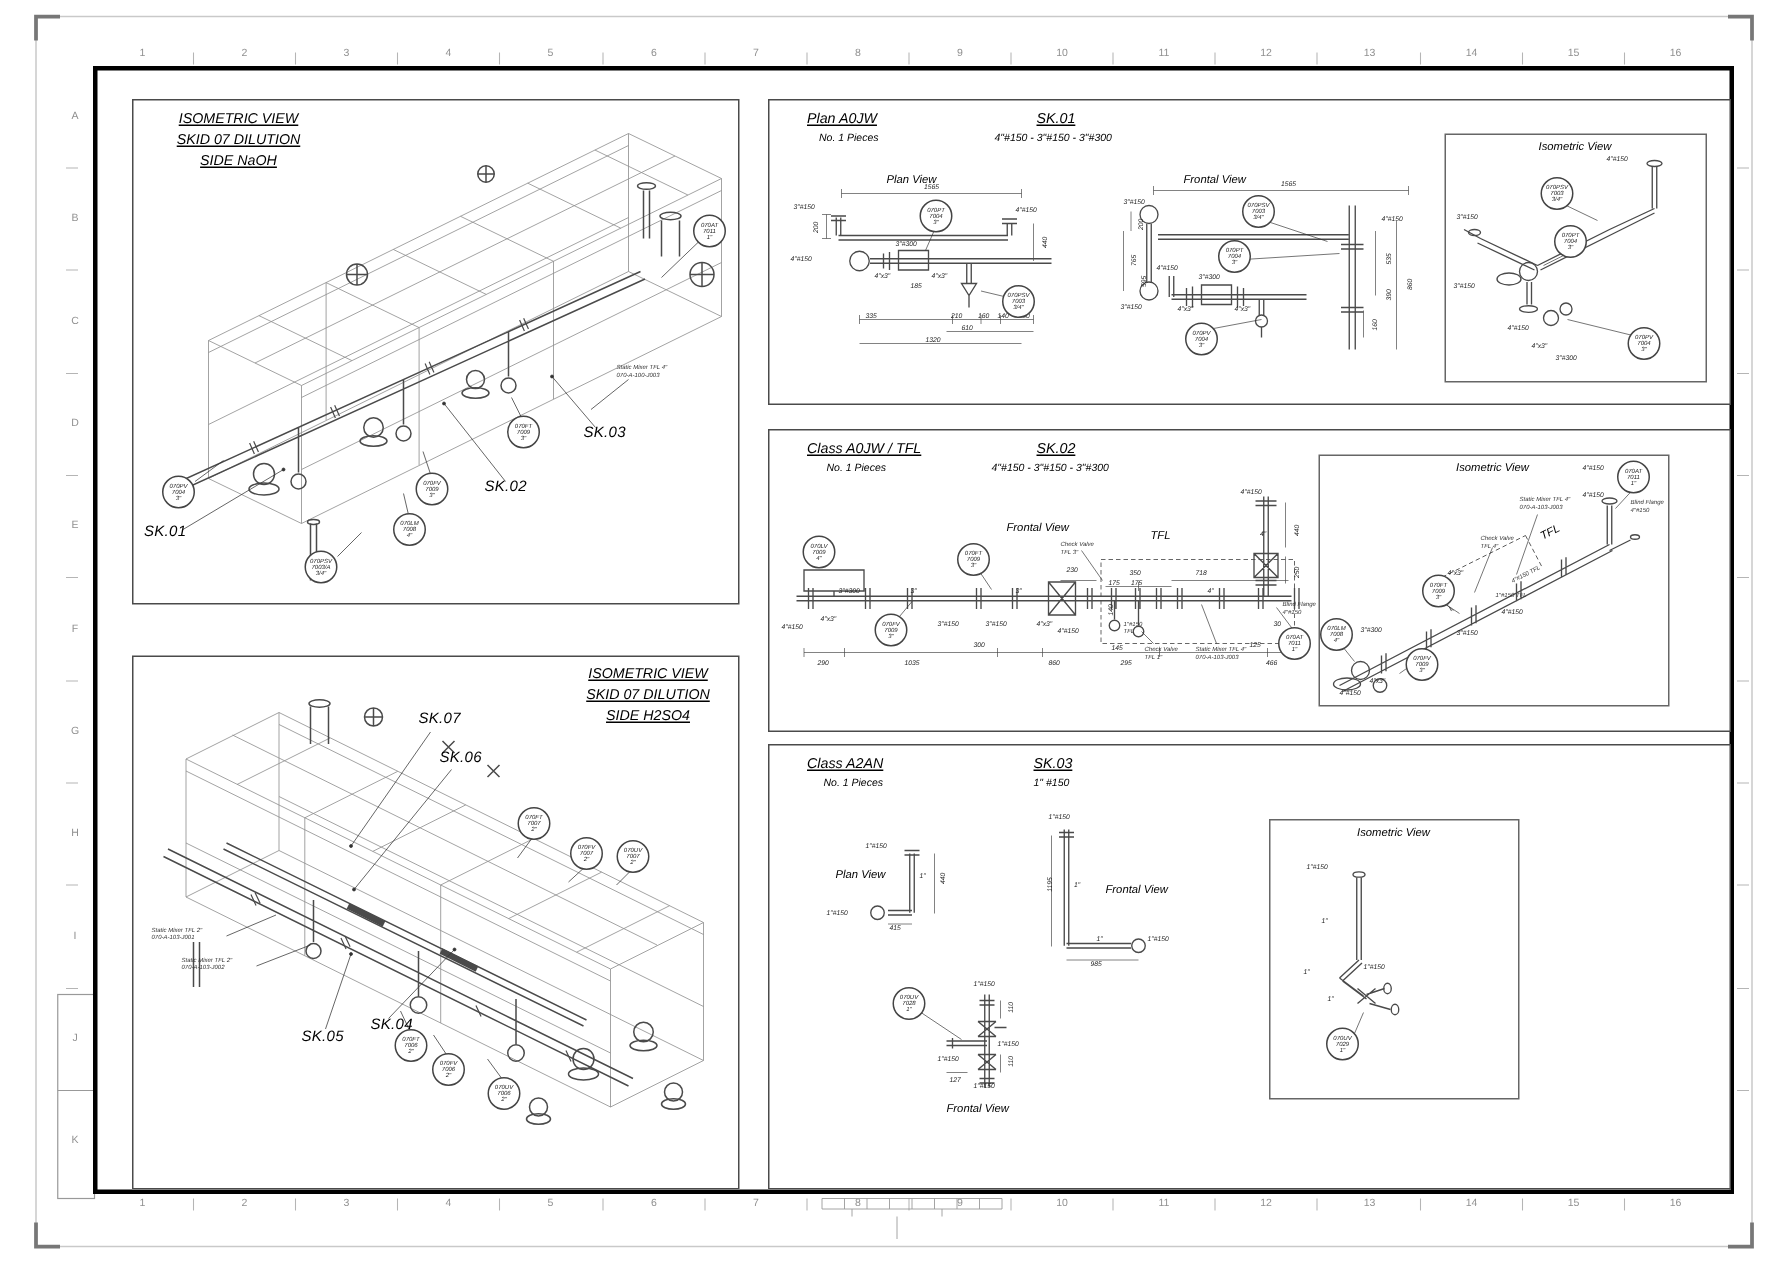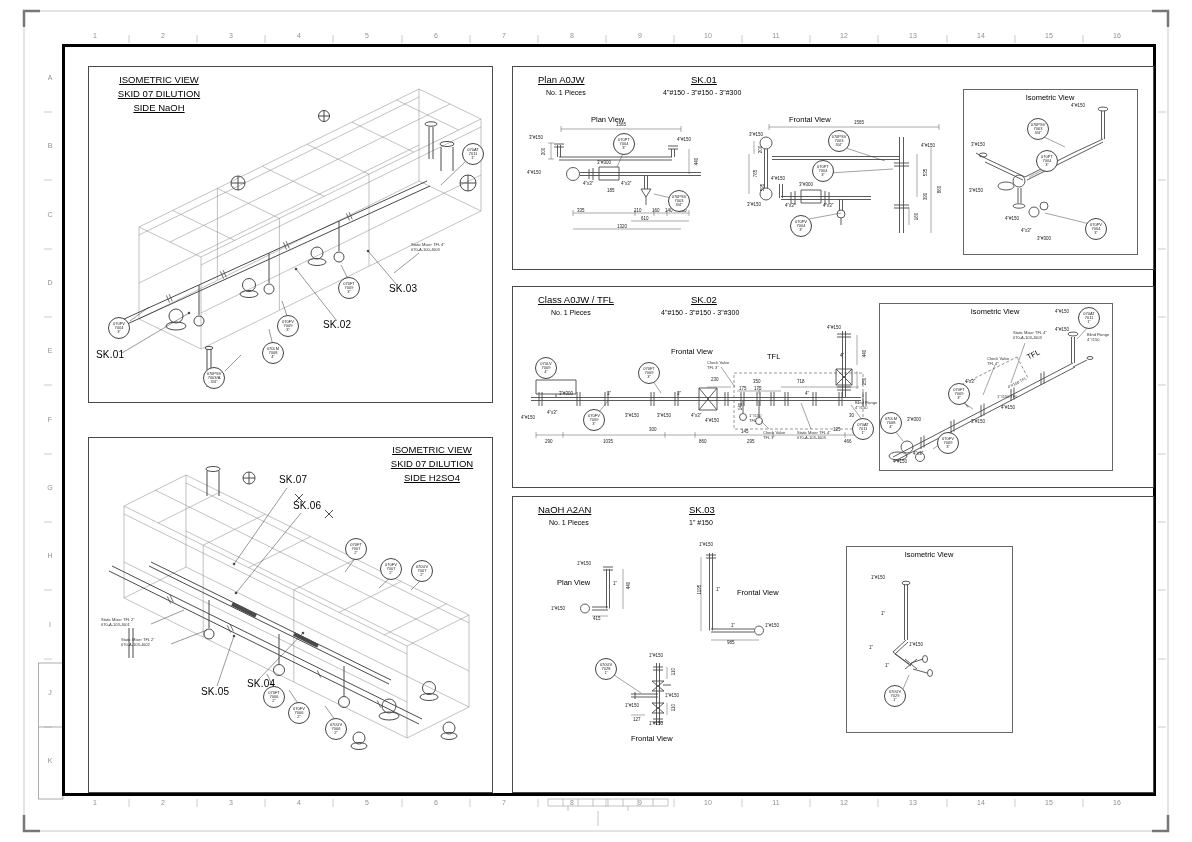--- a/index.html
+++ b/index.html
@@ -2,21 +2,21 @@
 <html><head>
 <meta charset="utf-8">
 <style>
   html,body{margin:0;padding:0;background:#f4f4f4;}
   .sheet{position:relative;width:1192px;height:842px;background:#ffffff;
          font-family:"Liberation Sans",sans-serif;color:#1c1c1c;overflow:hidden;}
   .overlay{position:absolute;left:0;top:0;width:1192px;height:842px;pointer-events:none;}
   .layer{position:absolute;inset:0;pointer-events:none;}
   .main-border{position:absolute;left:62px;top:44px;width:1088px;height:746px;
                border:3.5px solid #000;}
-  .panel{position:absolute;background:#fff;border:1px solid #4a4a4a;}
+  .panel{position:absolute;background:#fff;border:1px solid #4a4a4a;font-style:italic;}
   .panel svg{position:absolute;left:0;top:0;}
   .inner-box{position:absolute;border:0.8px solid #666;background:transparent;}
   .lbl{position:absolute;white-space:pre-line;line-height:1.15;color:#1c1c1c;font-size:4.5px;}
   .lbl.f4{font-size:4px;color:#333;}
   .lbl.view{font-size:7.5px;color:#000;}
   .lbl.sk{font-size:10px;color:#000;letter-spacing:.2px;}
   .lbl.grid{font-size:7px;color:#909090;}
   .balloon{position:absolute;width:20px;height:20px;border:0.6px solid #444;border-radius:50%;
            background:#fff;display:flex;align-items:center;justify-content:center;text-align:center;
            font-size:4px;line-height:1.08;white-space:pre-line;transform:translate(-50%,-50%);color:#222;}
@@ -500,21 +500,21 @@
         <path d="M391.5,88 V143 M394.5,88 V143 M393,143 L380,155 M395,145 L382,157 M380,155 L396,167 M382,157 L398,169
                  M392,162 L404,172 M404,162 L392,172 M398,166 L410,162 M400,172 L414,176"></path>
         <ellipse cx="412" cy="162" rx="2.5" ry="3.5"></ellipse>
           <ellipse cx="417" cy="176" rx="2.5" ry="3.5"></ellipse>
       </g>
       <g stroke="#333" stroke-width="0.45" fill="none">
         <path d="M101,178 L128,196 M390,192 L396,178"></path>
       </g>
     </svg>
     <div class="inner-box" style="left:333px;top:49px;width:165px;height:185px;"></div>
-    <div class="hdr" style="left:25px;top:7px;">NaOH A2AN</div>
+    <div class="hdr" style="left:25px;top:7px;">Class A2AN</div>
     <div class="hdr-sub" style="left:36px;top:22px;">No. 1 Pieces</div>
     <div class="hdr" style="left:176px;top:7px;">SK.03</div>
     <div class="hdr-sub" style="left:176px;top:22px;">1" #150</div>
     <div class="layer">
         <span class="lbl view" style="left: 44px; top: 82px;">Plan View</span>
         <span class="lbl view" style="left: 224px; top: 92px;">Frontal View</span>
         <span class="lbl view" style="left: 118px; top: 238px;">Frontal View</span>
         <span class="lbl view" style="left: 376px; top: 54px; width: 80px; text-align: center;">Isometric View</span>
         <span class="lbl" style="left: 64px; top: 64px;">1"#150</span>
         <span class="lbl" style="left: 100px; top: 84px;">1"</span>

